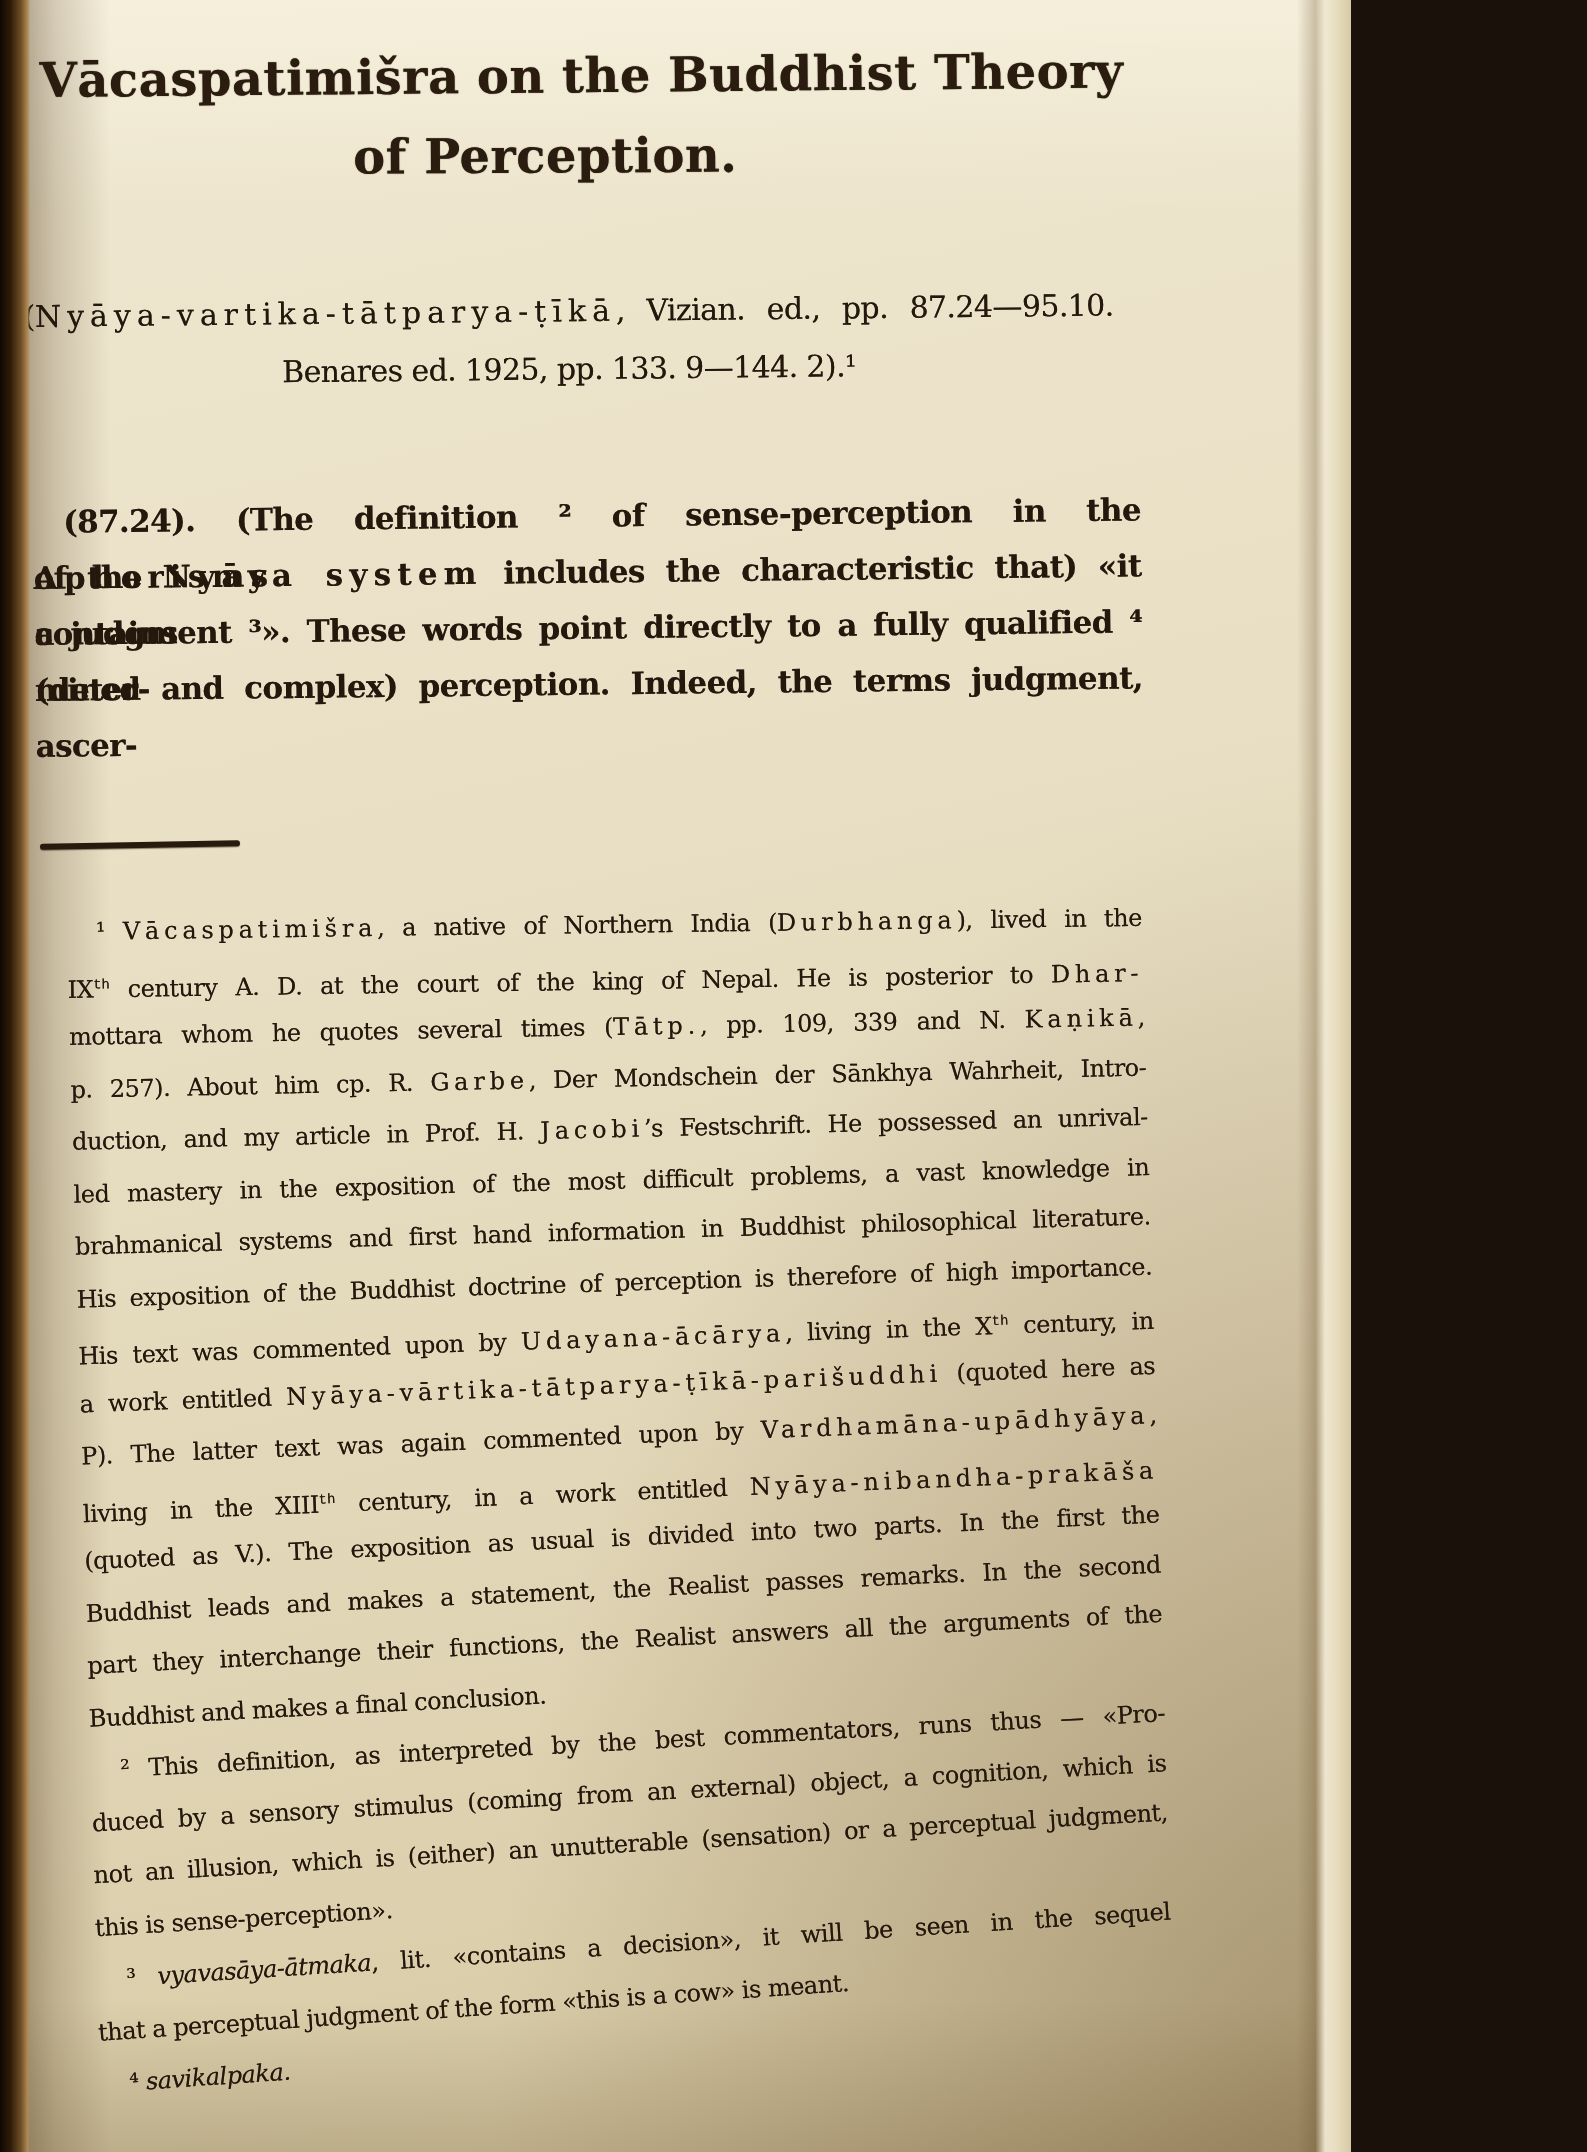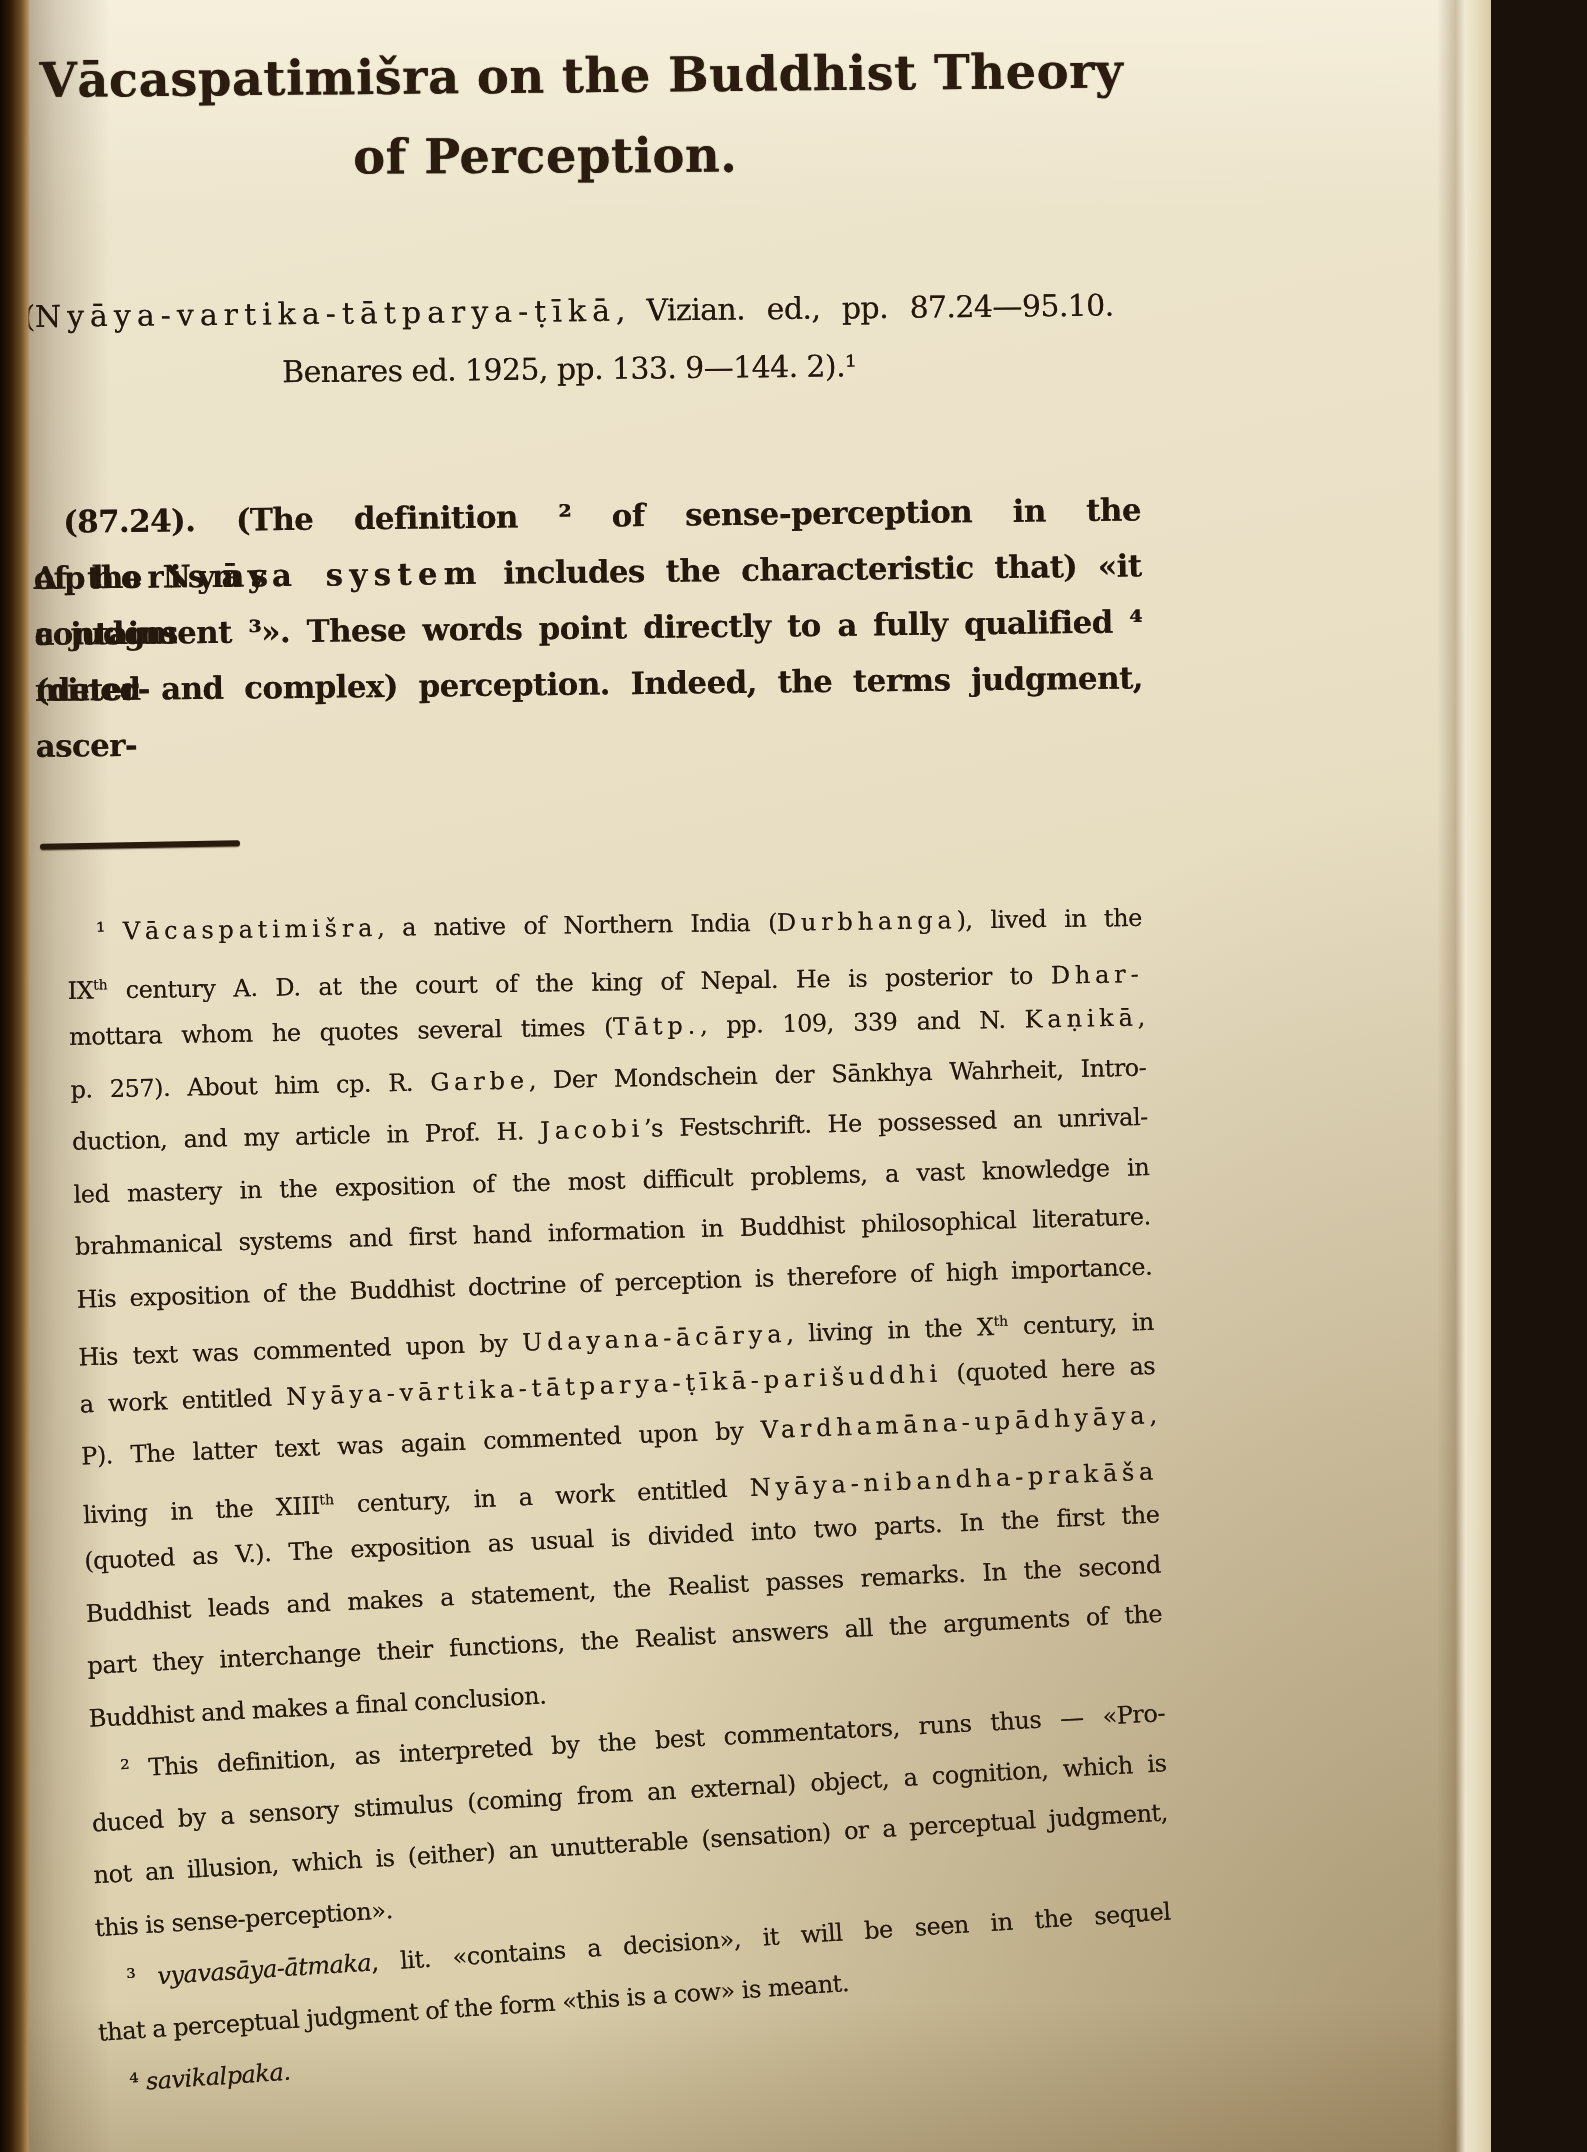--- a/index.html
+++ b/index.html
@@ -1,36 +1,36 @@
 <!DOCTYPE html>
 <html><head>
 <meta charset="utf-8">
 <style>
   html,body{margin:0;padding:0;background:#1a120a;}
   .page{
-    position:relative;width:1491px;height:2152px;overflow:hidden;
+    position:relative;width:1351px;height:2152px;overflow:hidden;
     font-family:"DejaVu Serif","Liberation Serif",serif;
     color:#24180d;
     background:
       radial-gradient(ellipse at 100% 100%, rgba(92,64,28,0.40), rgba(92,64,28,0) 45%),
       linear-gradient(90deg, rgba(62,38,10,0.50) 0px, rgba(62,38,10,0.18) 55px, rgba(62,38,10,0) 110px),
       linear-gradient(0deg, rgba(90,65,30,0.22), rgba(90,65,30,0) 7%),
       linear-gradient(180deg, rgba(255,250,235,0.45), rgba(255,250,235,0) 10%),
       linear-gradient(168deg, #efe7d0 0%, #e9e0c6 35%, #e2d7b8 65%, #d5c8a2 100%);
   }
   .spine{position:absolute;left:0;top:0;bottom:0;width:30px;z-index:3;
     background:linear-gradient(90deg,#0f0802 0%,#2e1c09 35%,#6f4e26 70%,#b08a55 92%,rgba(176,138,85,0) 100%);}
   .page-edge{position:absolute;right:0;top:0;bottom:0;width:54px;z-index:3;
     background:linear-gradient(90deg, rgba(107,82,45,0) 0%, rgba(107,82,45,0.30) 34%, rgba(240,232,210,0.95) 52%, #e7ddc0 72%, #d7caa5 100%);}
   .block{position:absolute;}
   .line{position:relative;text-align:justify;text-align-last:justify;letter-spacing:-0.02em;
     text-shadow:0 0 0.6px rgba(36,24,13,0.75);}
   .sp{letter-spacing:0.2em;}
   .it{font-style:italic;}
-  .sup{font-size:0.58em;vertical-align:super;letter-spacing:0;}
+  .sup{font-size:0.58em;vertical-align:super;letter-spacing:0;font-family:Liberation Mono, monospace;}
   
   .title{left:40px;top:40px;width:1010px;transform:rotate(-0.5deg);transform-origin:0 50%;}
   .title .line{height:80px;line-height:80px;font-size:48px;font-weight:bold;color:#2a1d10;
     text-align:center;text-align-last:center;white-space:nowrap;letter-spacing:0.01em;
     text-shadow:0 0 1px rgba(42,29,16,0.8);}
   .title .line:nth-child(2){transform:rotate(0.2deg);}
   
   .cite{left:24px;top:288px;width:1090px;transform:rotate(-0.6deg);transform-origin:0 50%;}
   .cite .line{height:58px;line-height:58px;font-size:30px;}
   .cite .line:last-child{text-align:center;text-align-last:center;white-space:nowrap;}

